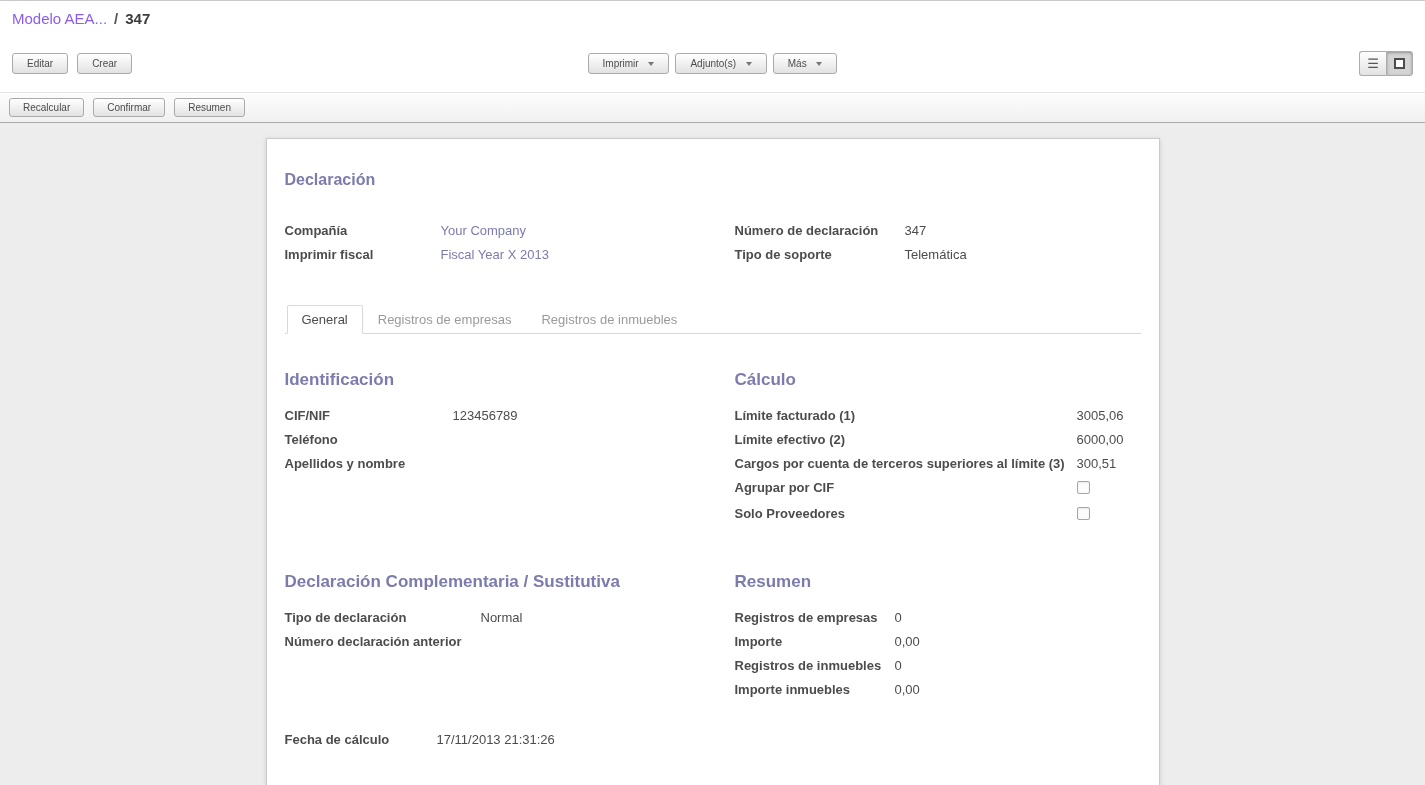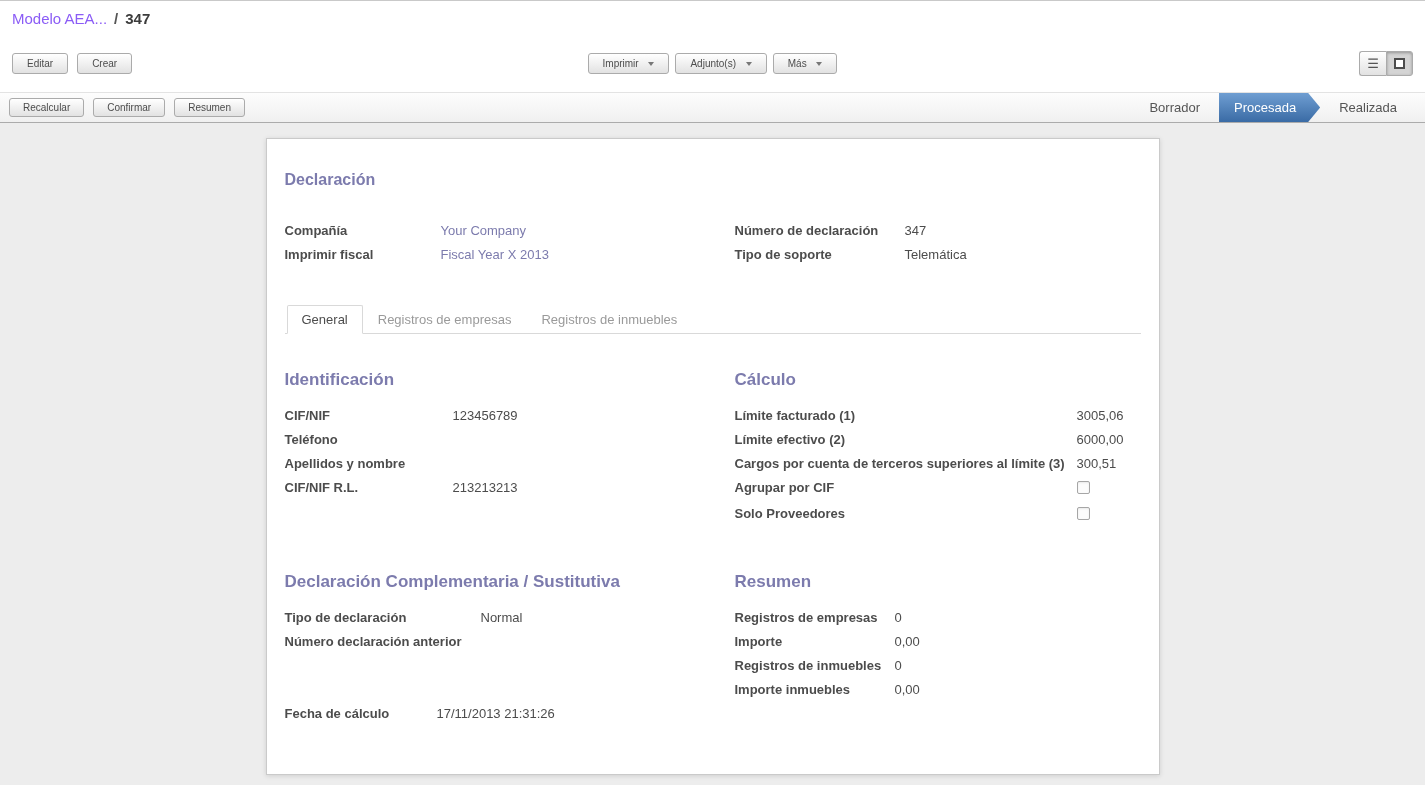--- a/index.html
+++ b/index.html
@@ -92,21 +92,21 @@
 
   .calc-row .flabel { flex: 1; padding-right: 8px; }
   .calc-val { width: 64px; flex-shrink: 0; }
 
   .checkbox {
     width: 13px; height: 13px; border: 1px solid #a6a6a6; background: #fcfcfc;
     border-radius: 2px; display: inline-block; margin-top: 5px;
     box-shadow: inset 0 1px 2px rgba(0,0,0,.08); cursor: pointer;
   }
 
-  .footer-row { }
+  .footer-row { margin-top: 26px; }
 </style>
 </head>
 <body>
 
 <div class="header">
   <div class="breadcrumb-bar">
     <span class="crumb-parent">Modelo AEA...</span>
     <span class="crumb-sep">/</span>
     <span class="crumb-current">347</span>
   </div>
@@ -141,25 +141,20 @@
     </div>
   </div>
 </div>
 
 <div class="statusbar">
   <div class="sb-left">
     <button class="btn">Recalcular</button>
     <button class="btn">Confirmar</button>
     <button class="btn">Resumen</button>
   </div>
-  <div class="sb-states">
-    <span class="state">Borrador</span>
-    <span class="state active">Procesada</span>
-    <span class="state">Realizada</span>
-  </div>
 </div>
 
 <div class="content">
   <div class="sheet">
 
     <div class="sheet-title">Declaración</div>
 
     <div class="grid2">
       <div>
         <div class="frow">
@@ -197,24 +192,20 @@
           <span class="fvalue">123456789</span>
         </div>
         <div class="frow">
           <span class="flabel w168">Teléfono</span>
           <span class="fvalue"></span>
         </div>
         <div class="frow">
           <span class="flabel w168">Apellidos y nombre</span>
           <span class="fvalue"></span>
         </div>
-        <div class="frow">
-          <span class="flabel w168">CIF/NIF R.L.</span>
-          <span class="fvalue">213213213</span>
-        </div>
       </div>
       <div>
         <div class="section-title">Cálculo</div>
         <div class="frow calc-row">
           <span class="flabel">Límite facturado (1)</span>
           <span class="fvalue calc-val">3005,06</span>
         </div>
         <div class="frow calc-row">
           <span class="flabel">Límite efectivo (2)</span>
           <span class="fvalue calc-val">6000,00</span>

